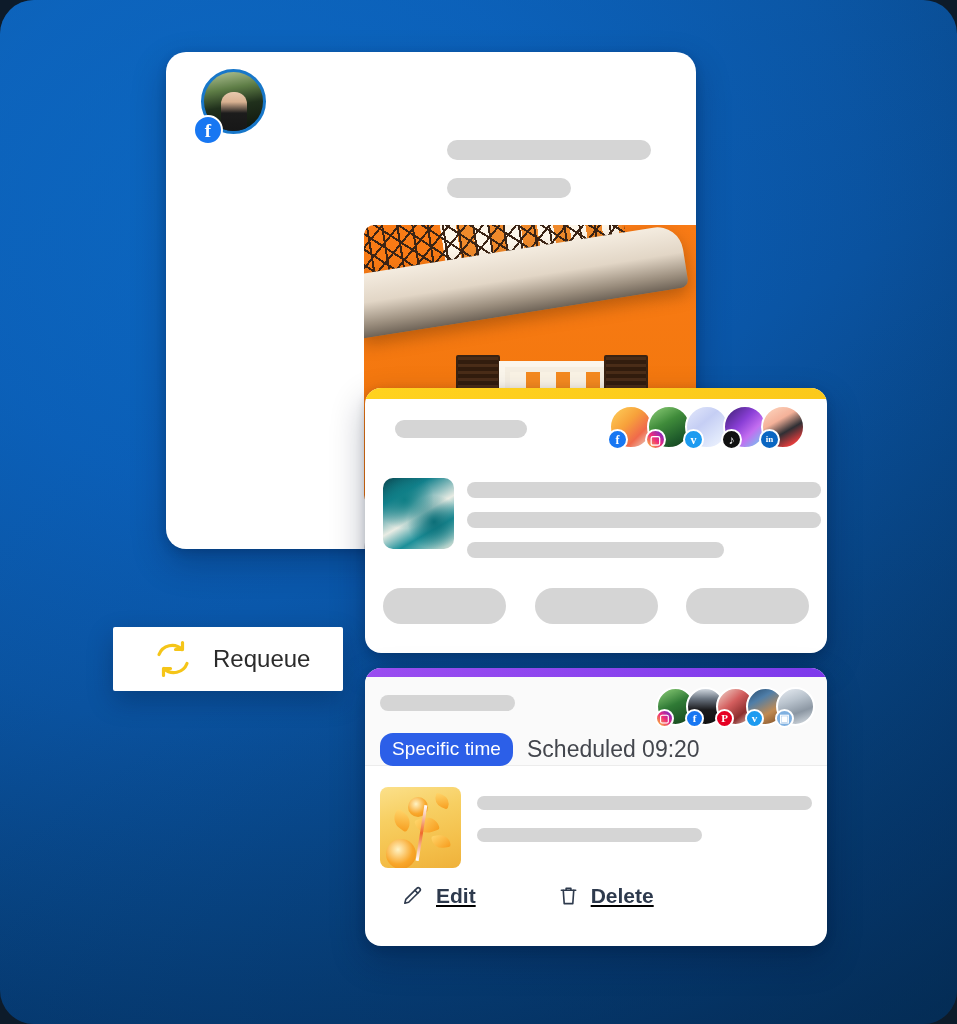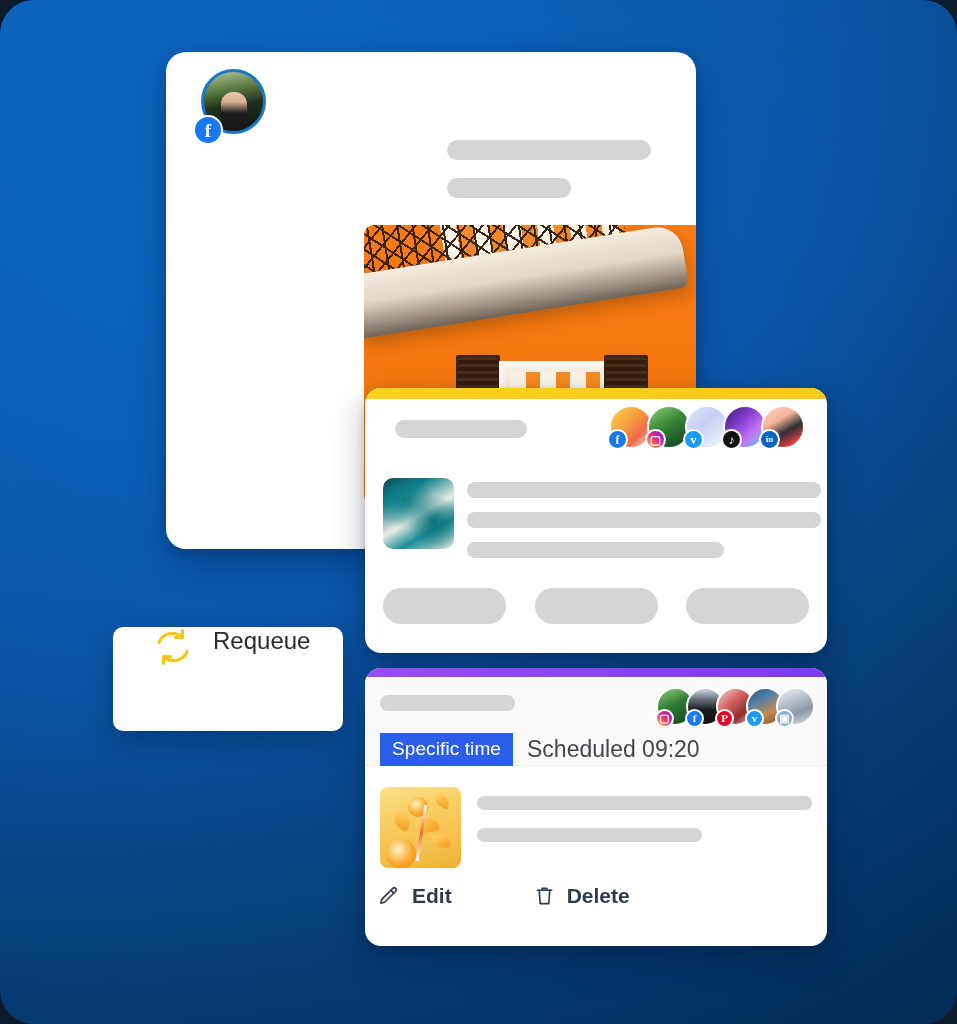--- a/index.html
+++ b/index.html
@@ -359,21 +359,21 @@
     top: 56px;
     display: flex;
     align-items: center;
     gap: 14px;
   }
   #sched-badge {
     background: #2c5fe8;
     color: #ffffff;
     font-size: 19px;
     padding: 5px 12px 6px 12px;
-    border-radius: 0;
+    border-radius: 13px;
     letter-spacing: 0.1px;
   }
   #sched-status {
     color: #43464d;
     font-size: 23px;
   }
   #sched-thumb {
     position: absolute;
     left: 15px;
     top: 119px;
@@ -395,48 +395,49 @@
   }
   #sched-t1 { position: absolute; left: 112px; top: 128px; width: 335px; height: 14px; }
   #sched-t2 { position: absolute; left: 112px; top: 160px; width: 225px; height: 14px; }
   #sched-actions {
     position: absolute;
     left: 0;
     top: 216px;
     width: 100%;
     display: flex;
     align-items: center;
-    padding-left: 12px;
-    box-sizing: border-box;
+    padding-left: 36px;
+    box-sizing: border-box;
+    text-decoration: underline;
   }
   .action {
     display: flex;
     align-items: center;
     gap: 12px;
     color: #2e3a4d;
     font-size: 21px;
     font-weight: bold;
     cursor: pointer;
   }
   #action-edit    { margin-right: 82px; }
   #action-postnow { margin-right: 80px; }
   .action svg { display: block; }
 
   
   #requeue-card {
     position: absolute;
     left: 113px;
     top: 627px;
     width: 230px;
-    height: 104px;
+    height: 64px;
     background: #ffffff;
-    border-radius: 10px;
+    border-radius: 2px;
     box-shadow: 0 10px 26px rgba(0,18,45,0.28);
     display: flex;
-    align-items: flex-start;
+    align-items: center;
     z-index: 4;
   }
   #requeue-icon {
     margin-left: 38px;
     margin-right: 18px;
     display: flex;
   }
   #requeue-label {
     font-size: 24px;
     color: #2b2b2b;

